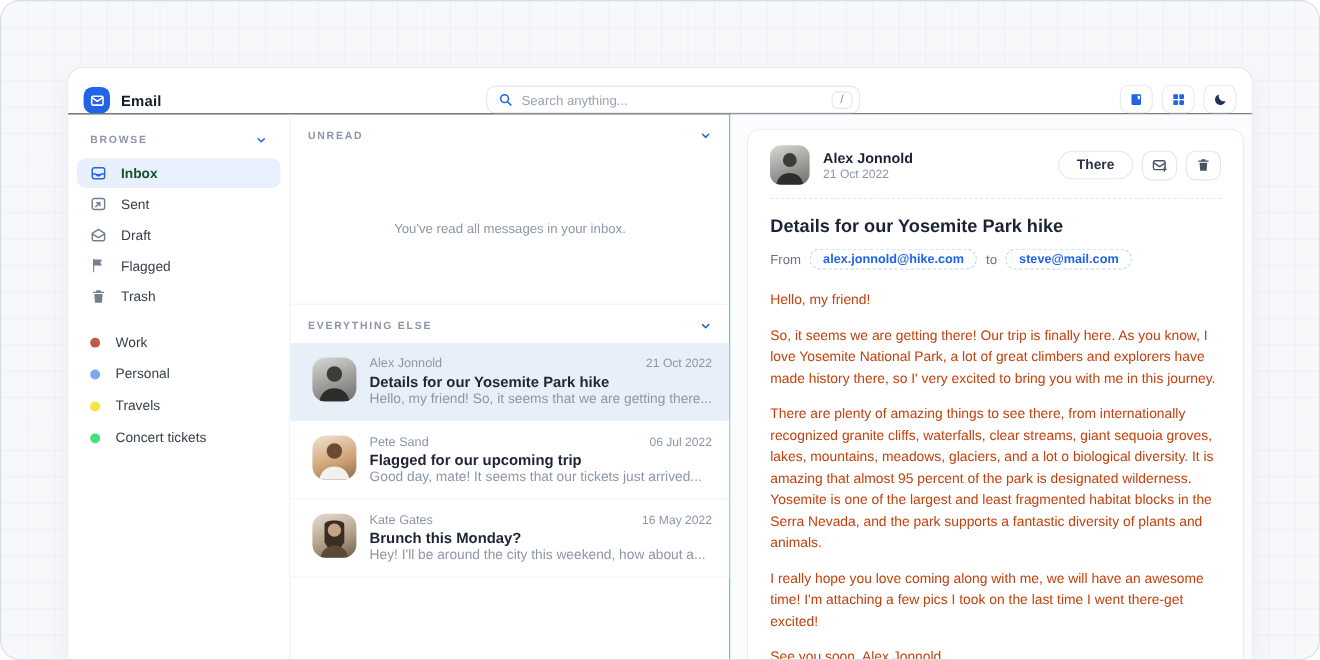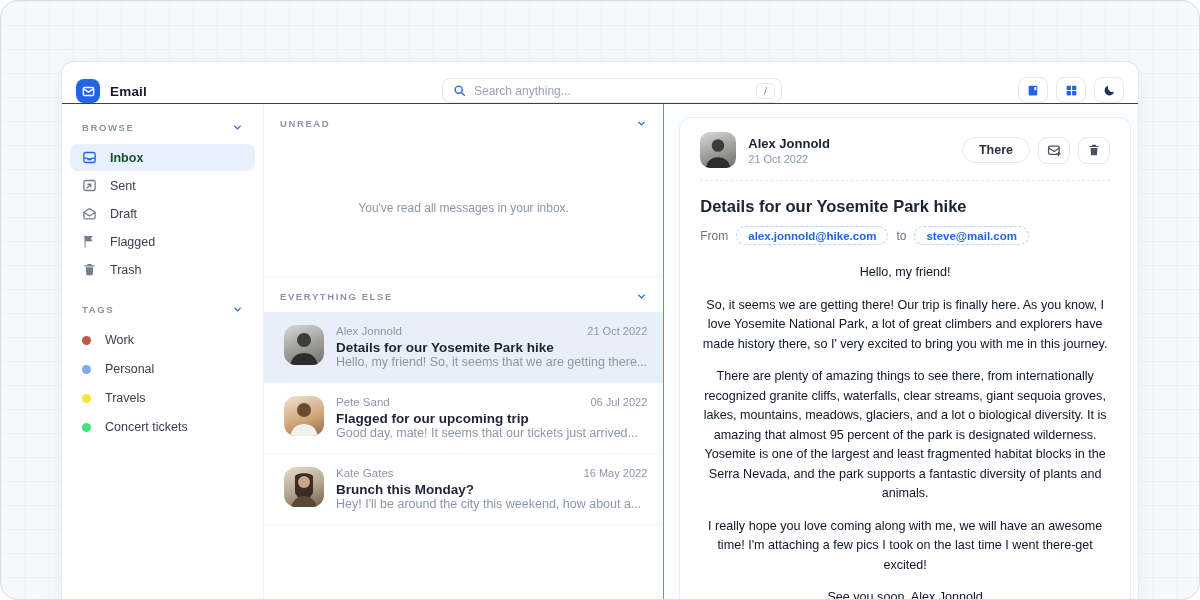--- a/index.html
+++ b/index.html
@@ -135,21 +135,21 @@
     color:#4a5263; cursor:pointer;
   }
   .dashed-div { border-bottom:1px dashed #e3e7ed; margin:12px 0 0 0; }
   .detail-subject { font-size:16.5px; font-weight:700; color:#1a2233; margin:16px 0 10px 0; }
   .fromto { display:flex; align-items:center; gap:8px; font-size:12px; color:#6a7385; }
   .chip {
     border:1px dashed #b9d2f5; border-radius:999px; padding:2.5px 11px;
     color:#2264E5; font-size:11.5px; font-weight:600; background:#fdfeff; cursor:pointer;
   }
   .detail-body { margin-top:18px; }
-  .detail-body p { font-size:12.6px; line-height:1.55; color:#0f172a; margin-bottom:13px;text-align:center; }
+  .detail-body p { font-size:12.6px; line-height:1.55; color:#c2410c; margin-bottom:13px; }
 </style>
 </head>
 <body>
 
 <div class="viewport">
   <div class="app">
 
     <div class="topbar">
       <div class="topbar-left">
         <div class="logo">
@@ -250,28 +250,20 @@
             <svg width="15" height="15" viewBox="0 0 24 24" fill="currentColor">
                 <path d="M9 3h6l.6 2H20v2H4V5h4.4z"></path>
                 <path d="M6 8.5h12L17 21H7z"></path>
               </svg>
           </span>
           <span>Trash</span>
         </div>
 
         <div class="spacer"></div>
 
-        <div class="section-head">
-          <span class="section-label">TAGS</span>
-          <span class="chev">
-            <svg width="11" height="11" viewBox="0 0 24 24" fill="none" stroke="currentColor" stroke-width="3" stroke-linecap="round" stroke-linejoin="round">
-                <path d="M6 9l6 6 6-6"></path>
-              </svg>
-          </span>
-        </div>
 
         <div class="tag-item">
           <span class="dot" style="background: rgb(192, 91, 67);"></span>
           <span>Work</span>
         </div>
         <div class="tag-item">
           <span class="dot" style="background: rgb(124, 169, 240);"></span>
           <span>Personal</span>
         </div>
         <div class="tag-item">

